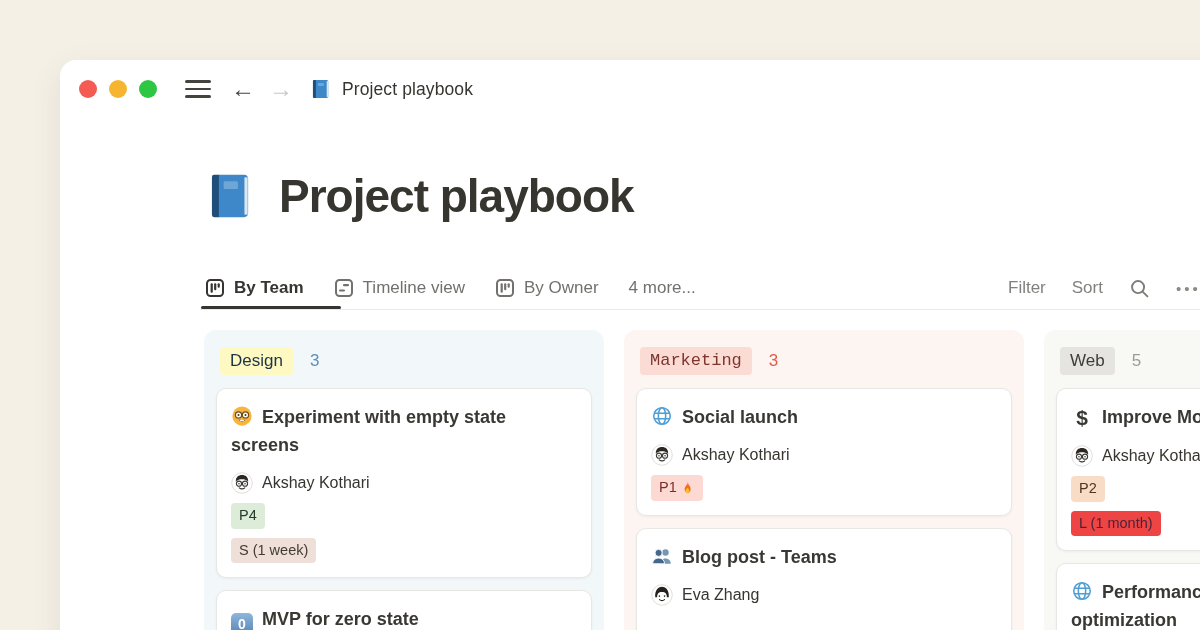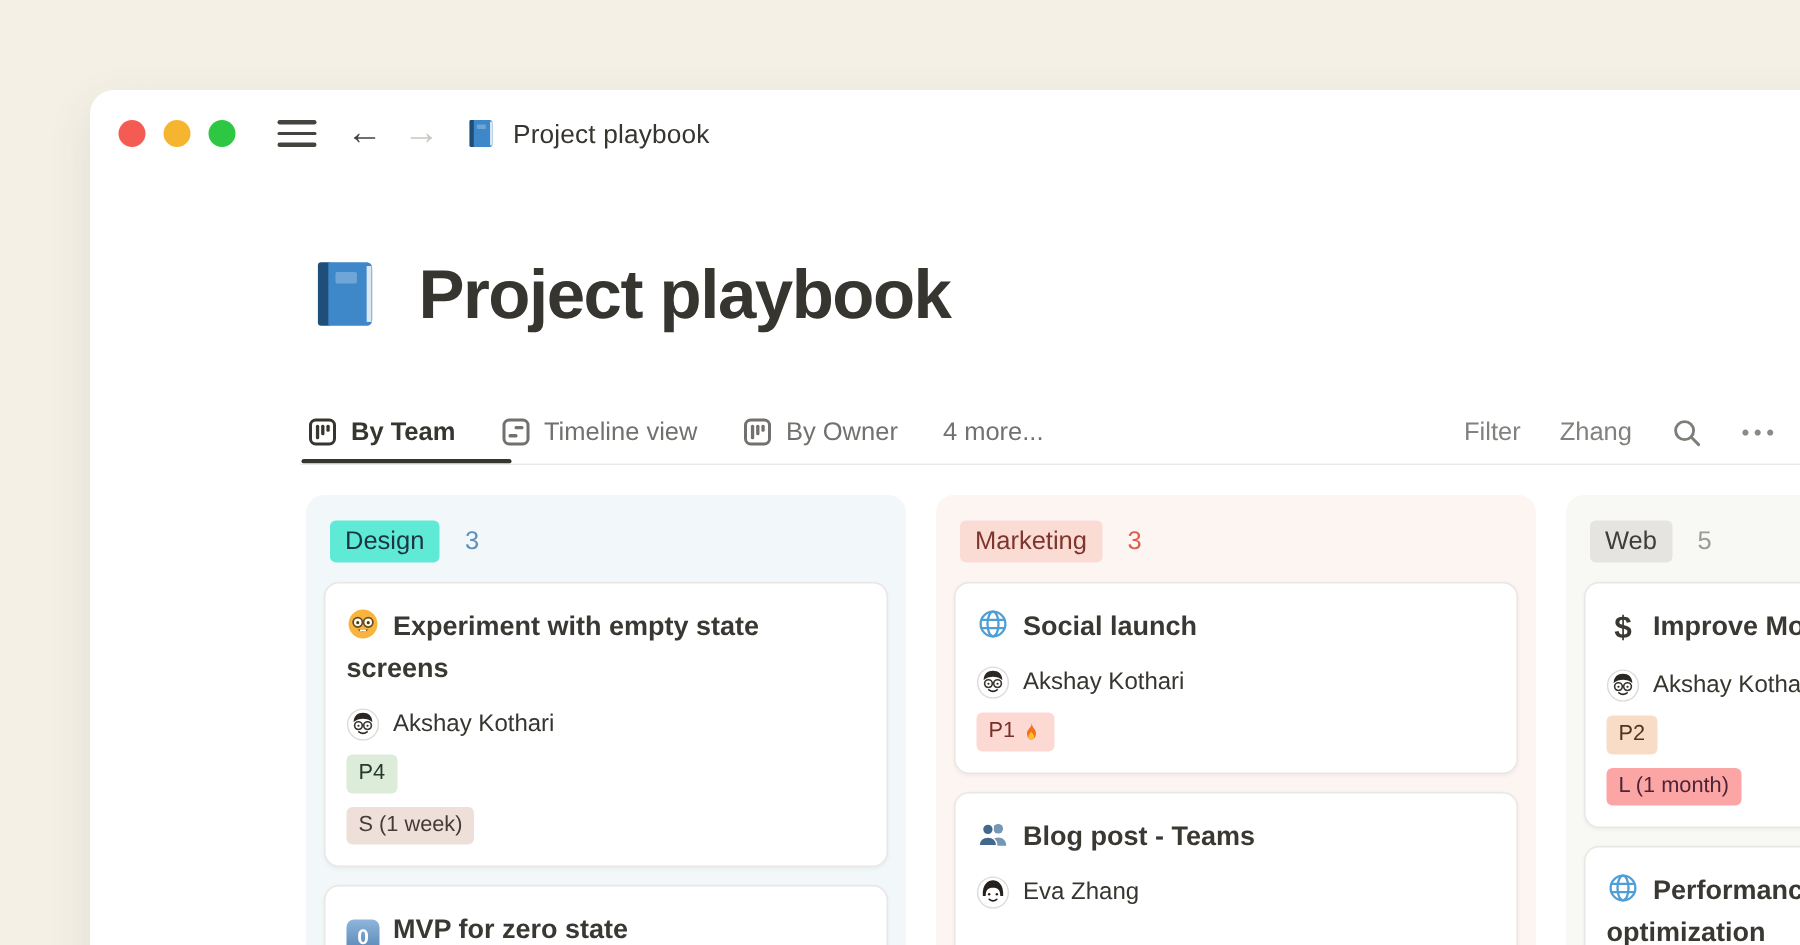--- a/index.html
+++ b/index.html
@@ -31,33 +31,33 @@
   .page-head { position:absolute; left:145px; top:108px; display:flex; align-items:center; gap:22px; }
   .page-head .big-book { width:52px; height:56px; }
   .page-head h1 { font-size:46px; font-weight:700; letter-spacing:-1px; color:#37352f; }
   
   .tabs-row { position:absolute; left:145px; top:206px; height:44px; display:flex; align-items:center; gap:30px; }
   .tab { display:flex; align-items:flex-end; gap:9px; font-size:17px; color:#73716d; cursor:pointer; white-space:nowrap; }
   .tab.active { color:#37352f; font-weight:600; }
   .tab svg { flex:0 0 auto; }
   .tab-underline { position:absolute; left:141px; top:246px; width:140px; height:3px; background:#37352f; border-radius:2px; }
   .tabs-divider { position:absolute; left:140px; top:249px; width:1100px; height:1px; background:#eceae8; }
-  .view-controls { position:absolute; left:916px; top:206px; height:44px; display:flex; align-items:center; gap:26px; font-size:17px; color:#82817d; }
+  .view-controls { position:absolute; left:948px; top:206px; height:44px; display:flex; align-items:center; gap:26px; font-size:17px; color:#82817d; }
   .view-controls .ctl { cursor:pointer; }
   .more-dots { font-size:15px; letter-spacing:3px; color:#8a8984; }
   
   .board { position:absolute; left:144px; top:270px; display:flex; gap:20px; }
   .column { width:400px; border-radius:12px; padding:12px; min-height:500px; }
   .col-blue { background:#f2f8fa; }
   .col-red  { background:#fdf5f2; }
   .col-gray { background:#f8f8f5; }
   .col-header { display:flex; align-items:center; margin:4px 0 12px 4px; height:30px; }
   .col-pill { font-size:17px; padding:3px 10px; border-radius:4px; line-height:1.35; }
-  .pill-blue { background:#5eead4; color:#1d3346; }
-  .pill-red  { background:#fbdcd5; color:#7d352c; }
+  .pill-blue { background:#fef9c3; color:#1d3346; }
+  .pill-red  { background:#fbdcd5; color:#7d352c;font-family:Liberation Mono, monospace; }
   .pill-gray { background:#e5e4e1; color:#3f3d39; }
   .col-count { margin-left:17px; font-size:17px; }
   .count-blue { color:#5d90ba; }
   .count-red  { color:#e25c4e; }
   .count-gray { color:#9c9b97; }
   .cards { display:flex; flex-direction:column; gap:12px; }
   .card {
     background:#ffffff; border:1px solid #e8e7e4; border-radius:10px;
     padding:14px; box-shadow:0 1px 3px rgba(15,15,15,0.05); cursor:pointer;
   }
@@ -71,21 +71,21 @@
   .tag-row { margin-top:9px; }
   .tag {
     display:inline-flex; align-items:center; gap:2px;
     font-size:14.5px; padding:3px 8px; border-radius:4px; line-height:1.35;
   }
   .tag-green  { background:#dcecd8; color:#253a2c; }
   .tag-brown  { background:#eedfd8; color:#443a36; }
   .tag-red    { background:#fcd9d3; color:#7a2e28; }
   .tag-gray   { background:#ebebe9; color:#3b3a37; }
   .tag-orange { background:#f9dcc6; color:#4d3521; }
-  .tag-pink   { background:#fca5a5; color:#4c2337; }
+  .tag-pink   { background:#ef4444; color:#4c2337; }
   .tag .flame { width:15px; height:15px; margin-left:1px; }
   .keycap {
     display:inline-flex; width:22px; height:22px; border-radius:5px;
     background:linear-gradient(180deg,#8fb6dc 0%,#5584b4 100%);
     color:#fff; font-size:14px; font-weight:700;
     align-items:center; justify-content:center;
     vertical-align:-4px; margin-right:9px;
   }
   .dollar-glyph {
     display:inline-block; width:22px; text-align:center;
@@ -157,21 +157,21 @@
     </div>
     <div class="tab">
       <span>4 more...</span>
     </div>
   </div>
   <div class="tab-underline"></div>
   <div class="tabs-divider"></div>
 
   <div class="view-controls">
     <span class="ctl">Filter</span>
-    <span class="ctl">Zhang</span>
+    <span class="ctl">Sort</span>
     <svg width="21" height="21" viewBox="0 0 22 22">
       <circle cx="9.5" cy="9.5" r="6.3" fill="none" stroke="#7e7d78" stroke-width="2"></circle>
       <line x1="14.2" y1="14.2" x2="19.3" y2="19.3" stroke="#7e7d78" stroke-width="2" stroke-linecap="round"></line>
     </svg>
     <span class="more-dots">•••</span>
   </div>
 
   <div class="board">
 
     <div class="column col-blue">

